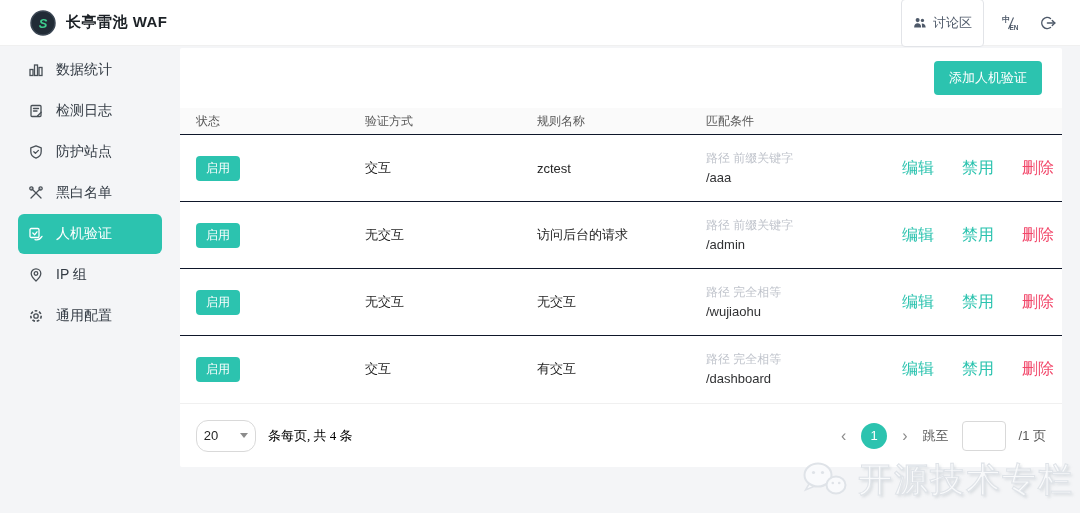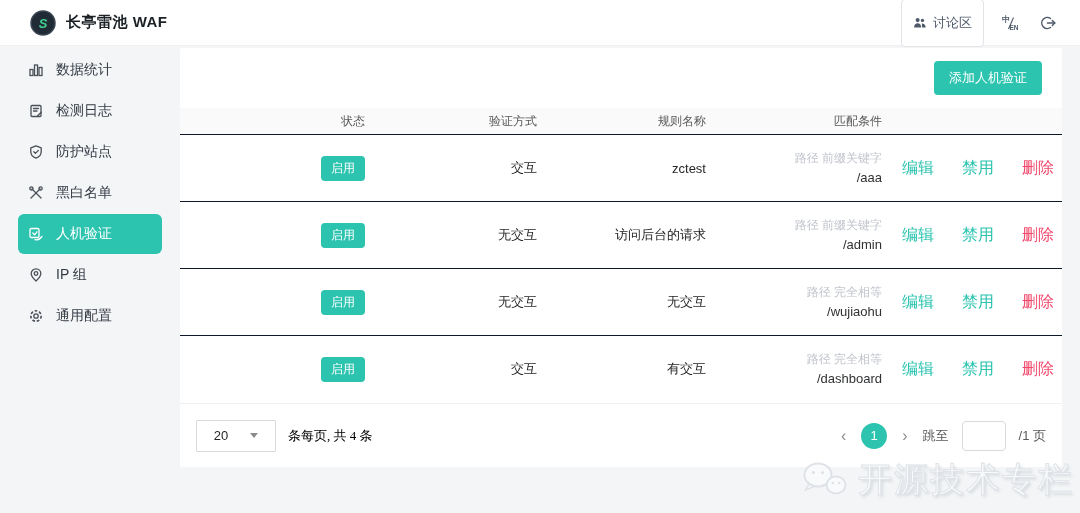--- a/index.html
+++ b/index.html
@@ -42,41 +42,41 @@
   }
   
   .toolbar { height:60px; display:flex; align-items:center; justify-content:flex-end; padding-right:20px; }
   .add-btn {
     background:#2CC3AF; color:#fff; border:none; border-radius:4px;
     font-size:13px; padding:8px 15px; cursor:pointer; font-family:inherit;
   }
   
   .grid-row {
     display:grid; grid-template-columns:169px 172px 169px 1fr 180px;
-    align-items:center; padding-left:16px;text-align:right;
+    align-items:center; padding-left:16px;
   }
   .thead { background:#fafafa; height:26px; font-size:12px; color:#595959; }
   .trow { min-height:67px; border-top:1px solid #0f172a; font-size:13px; color:#262626; }
   .badge {
     display:inline-block; background:#2CC3AF; color:#fff; font-size:12px;
     padding:4px 10px; border-radius:4px;
   }
   .cond-type { font-size:12px; color:#c0c4cc; line-height:20px; }
   .cond-value { font-size:13px; color:#303133; line-height:20px; }
   .actions { display:flex; gap:28px; padding-left:20px; }
   .actions a { font-size:16px; color:#2CC3AF; text-decoration:none; cursor:pointer;font-family:Liberation Serif, serif; }
   .actions a.danger { color:#F2476A; }
   
   .pagination {
     margin-top:auto; border-top:1px solid #f0f0f0; height:64px;
     display:flex; align-items:center; justify-content:space-between; padding:0 16px;
   }
   .pg-left { display:flex; align-items:center; gap:12px; }
   .size-select {
-    width:80px; height:32px; border:1px solid #d9d9d9; border-radius:1px;
+    width:60px; height:32px; border:1px solid #d9d9d9; border-radius:12px;
     display:flex; align-items:center; justify-content:center; gap:22px;
     font-size:13px; color:#262626; background:#fff; cursor:pointer;
   }
   .caret { width:0; height:0; border-left:4px solid transparent; border-right:4px solid transparent; border-top:5px solid #8c8c8c; }
   .pg-summary { font-size:13px; color:#000000;font-family:Liberation Serif, serif; }
   .pg-right { display:flex; align-items:center; gap:13px; }
   .pg-arrow { font-size:16px; color:#8c8c8c; cursor:pointer; line-height:1; padding:0 2px; }
   .pg-page {
     width:26px; height:26px; border-radius:50%; background:#2CC3AF; color:#fff;
     font-size:13px; display:flex; align-items:center; justify-content:center; cursor:pointer;

